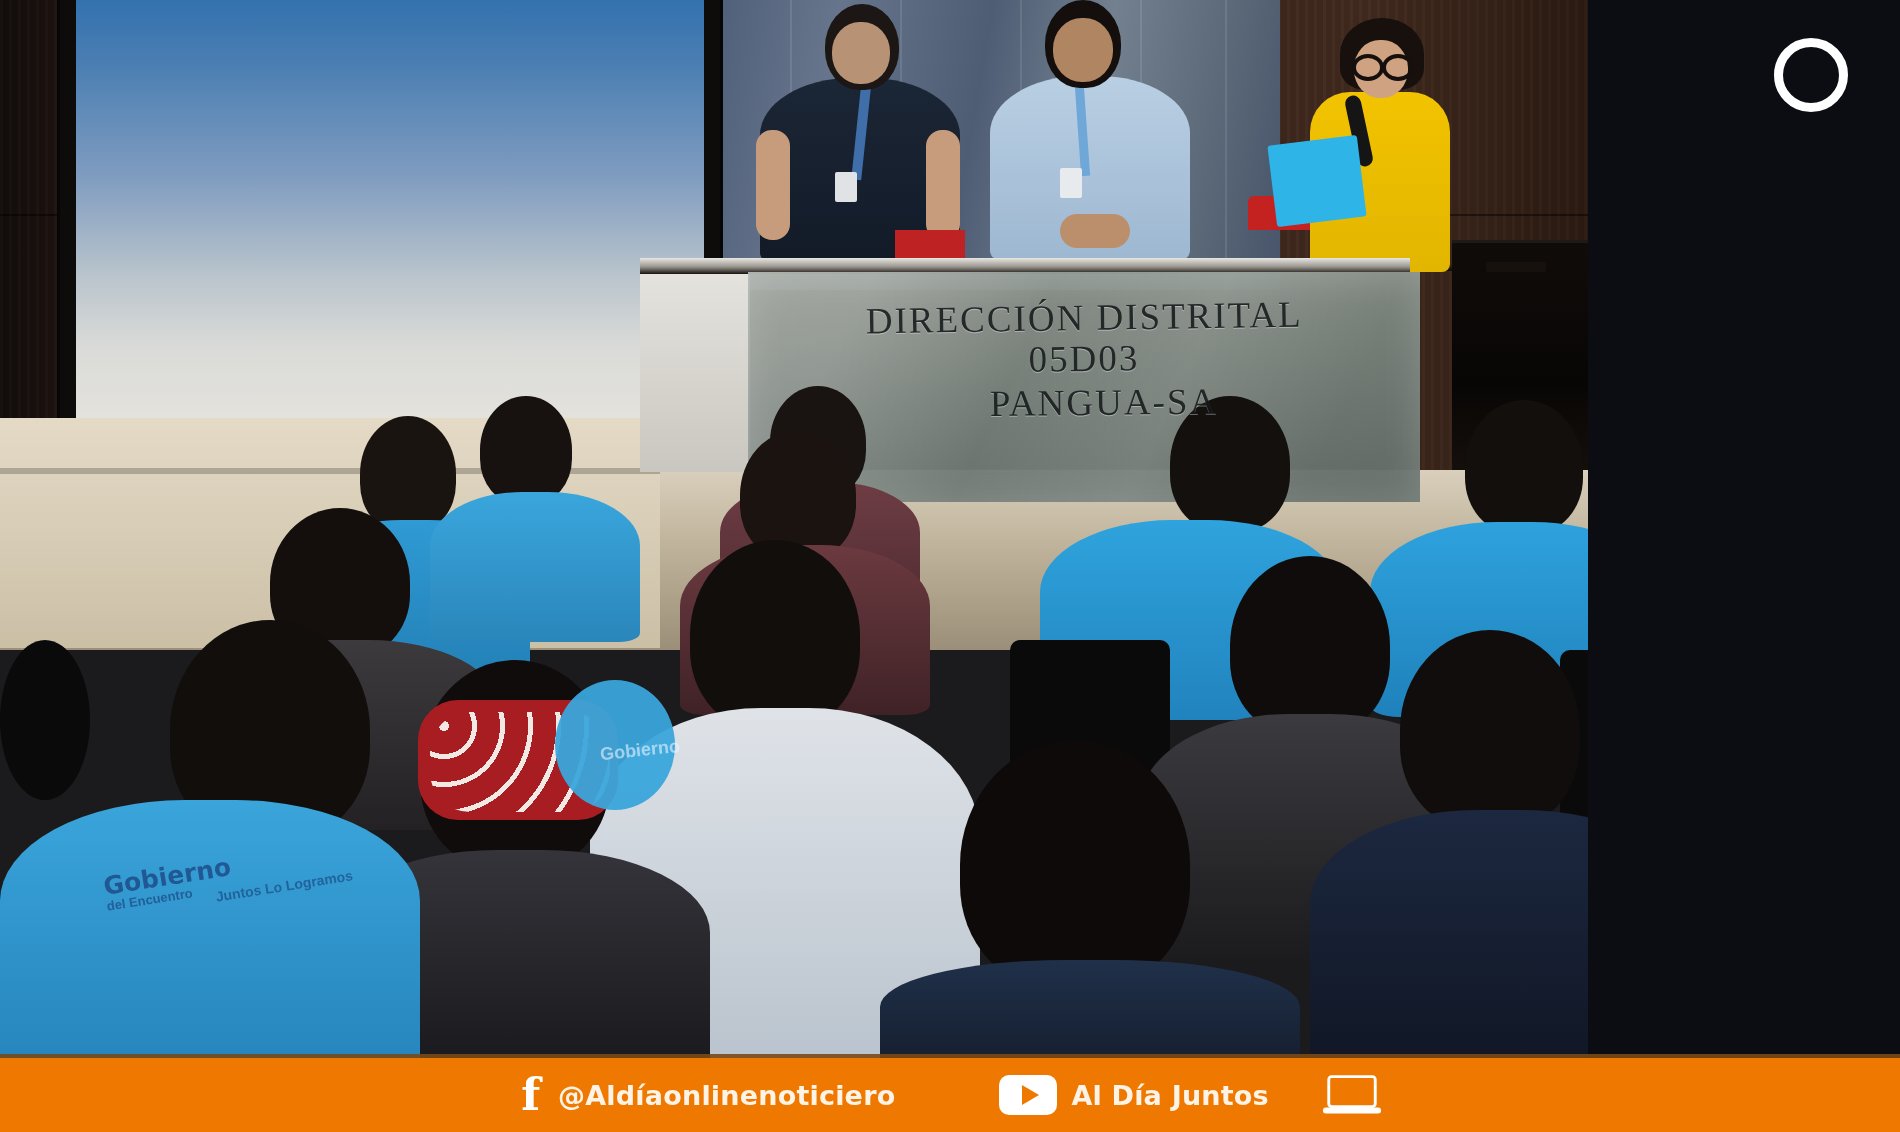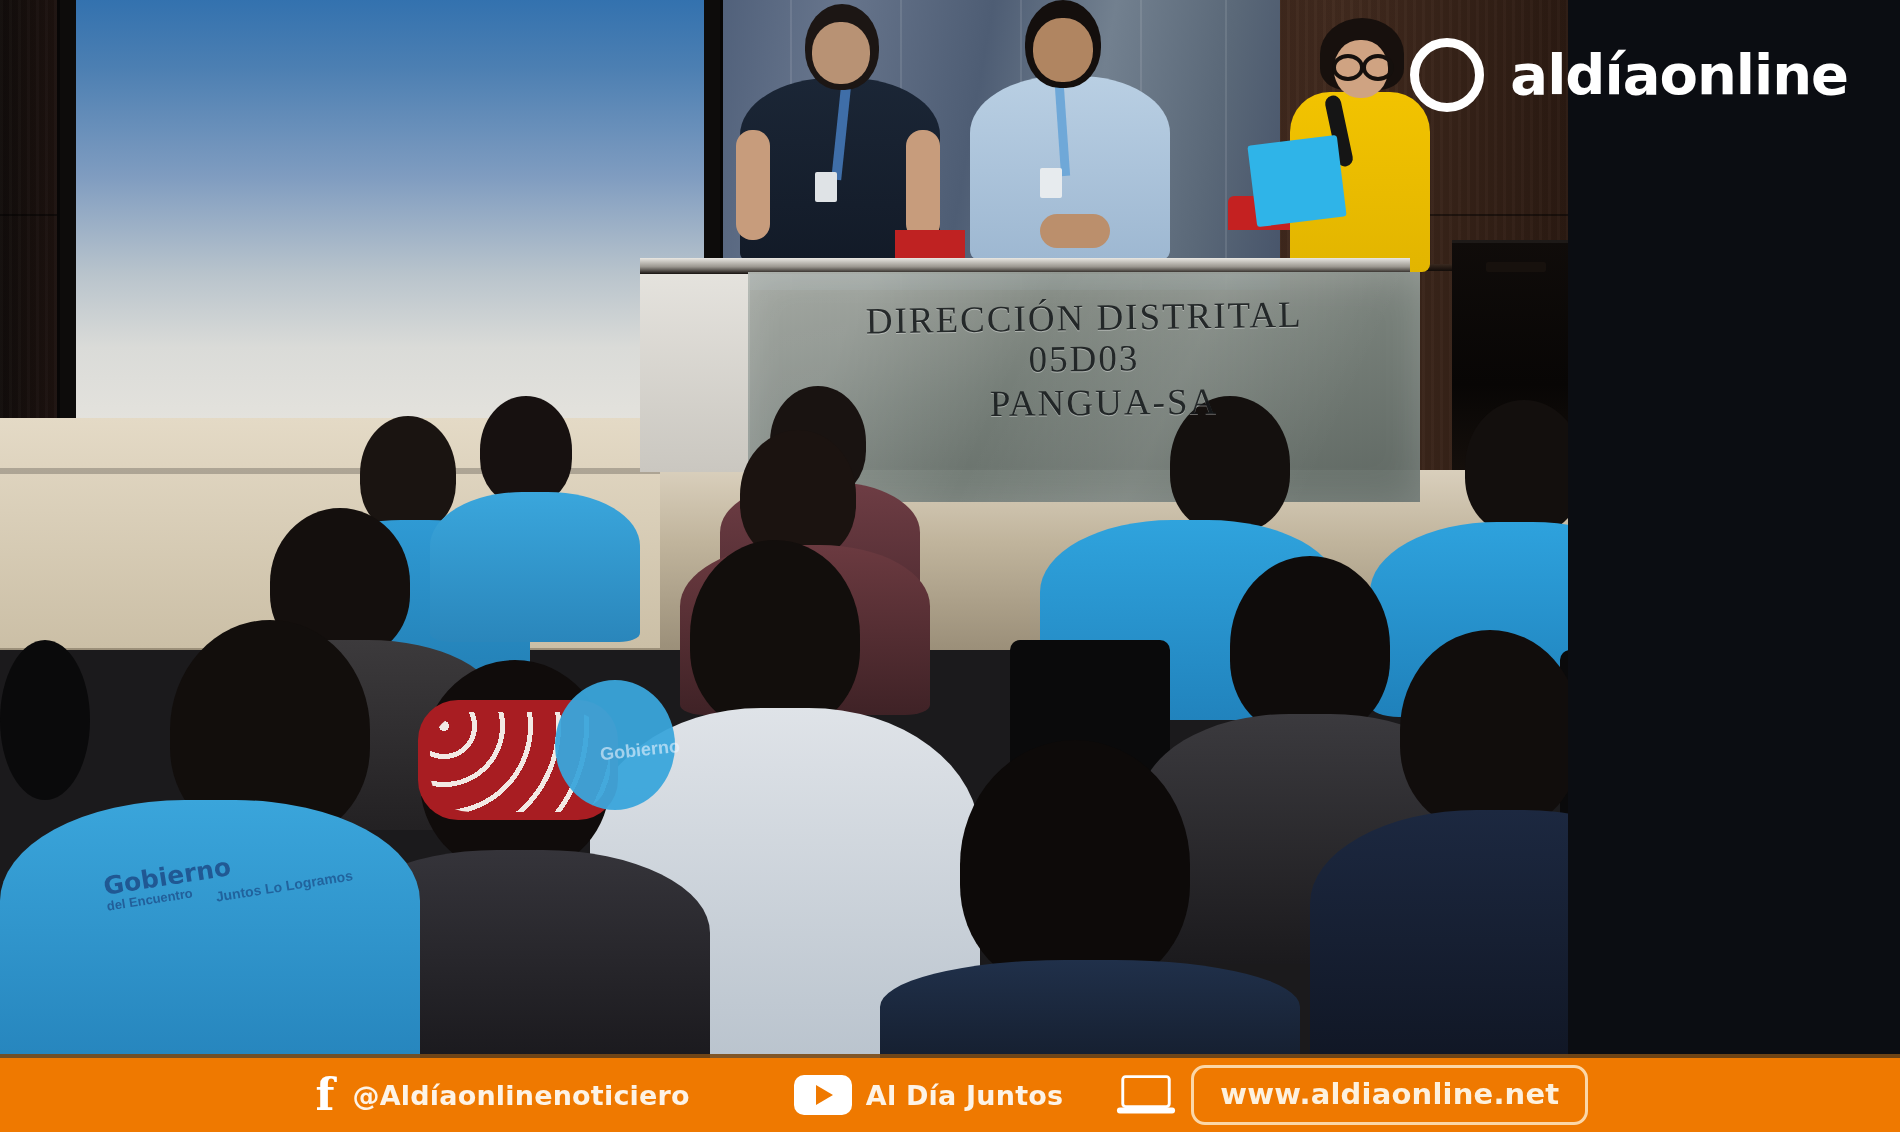--- a/index.html
+++ b/index.html
@@ -11,20 +11,21 @@
     width:1900px;height:1132px;
     overflow:hidden;
     background:#0b0d12;
   }
 
   
   .photo{
     position:absolute;left:0;top:0;width:1568px;height:1058px;
     overflow:hidden;
     background:#1b1a1c;
+    padding-left:20px;
   }
 
   
   .wall{
     position:absolute;left:0;top:0;width:100%;height:560px;
     background:
       linear-gradient(90deg,#120d0b 0%,#241612 6%,#2e1d17 14%,#29190f 30%,#2a1a12 55%,#3a241a 72%,#412a1e 86%,#2b1a12 100%);
   }
   .wall-grain{
     position:absolute;left:0;top:0;width:100%;height:100%;
@@ -352,21 +353,20 @@
       <div style="color:#15306e;font-size:13px;font-weight:700;opacity:.55;margin-top:-2px;">del Encuentro</div>
     </div>
     <div style="position:absolute;left:215px;top:878px;transform:rotate(-9deg);color:#0f2d6b;font-size:14px;font-weight:700;opacity:.5;z-index:6;">Juntos Lo Logramos</div>
 
     <div style="position:absolute;left:600px;top:740px;transform:rotate(-6deg);color:#eaf4ff;font-size:18px;font-weight:700;opacity:.6;z-index:6;">Gobierno</div>
 
   </div>
 
   <div class="logo">
     <div class="logo-ring"></div>
-    <div class="logo-word">aldíaonline</div>
   </div>
 
   <div class="strip"></div>
 
   <div class="footer">
 
     <div class="f-item">
       <span class="ic-fb">f</span>
       <span class="f-label">@Aldíaonlinenoticiero</span>
     </div>
@@ -385,20 +385,17 @@
 
     <span class="gap-lg"></span>
 
     <div class="f-item">
       <span>
         <svg class="ic-laptop" viewBox="0 0 64 44" aria-hidden="true">
           <rect x="8" y="3" width="48" height="31" rx="3" fill="none" stroke="#ffffff" stroke-width="3"></rect>
           <rect x="2" y="35" width="60" height="6" rx="3" fill="#ffffff"></rect>
         </svg>
       </span>
-      <span class="url-pill">
-        <span class="f-label">www.aldiaonline.net</span>
-      </span>
     </div>
 
   </div>
 
 </div>
 
 </body></html>

